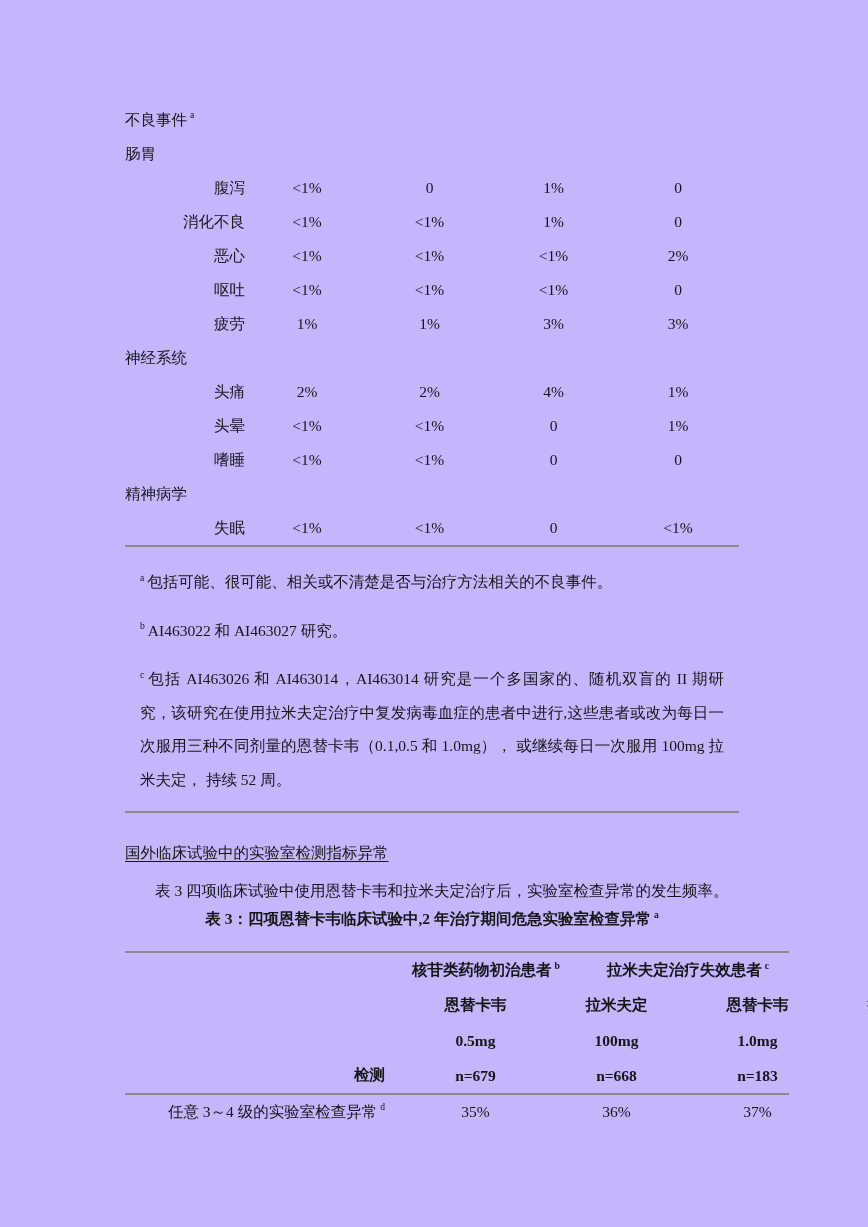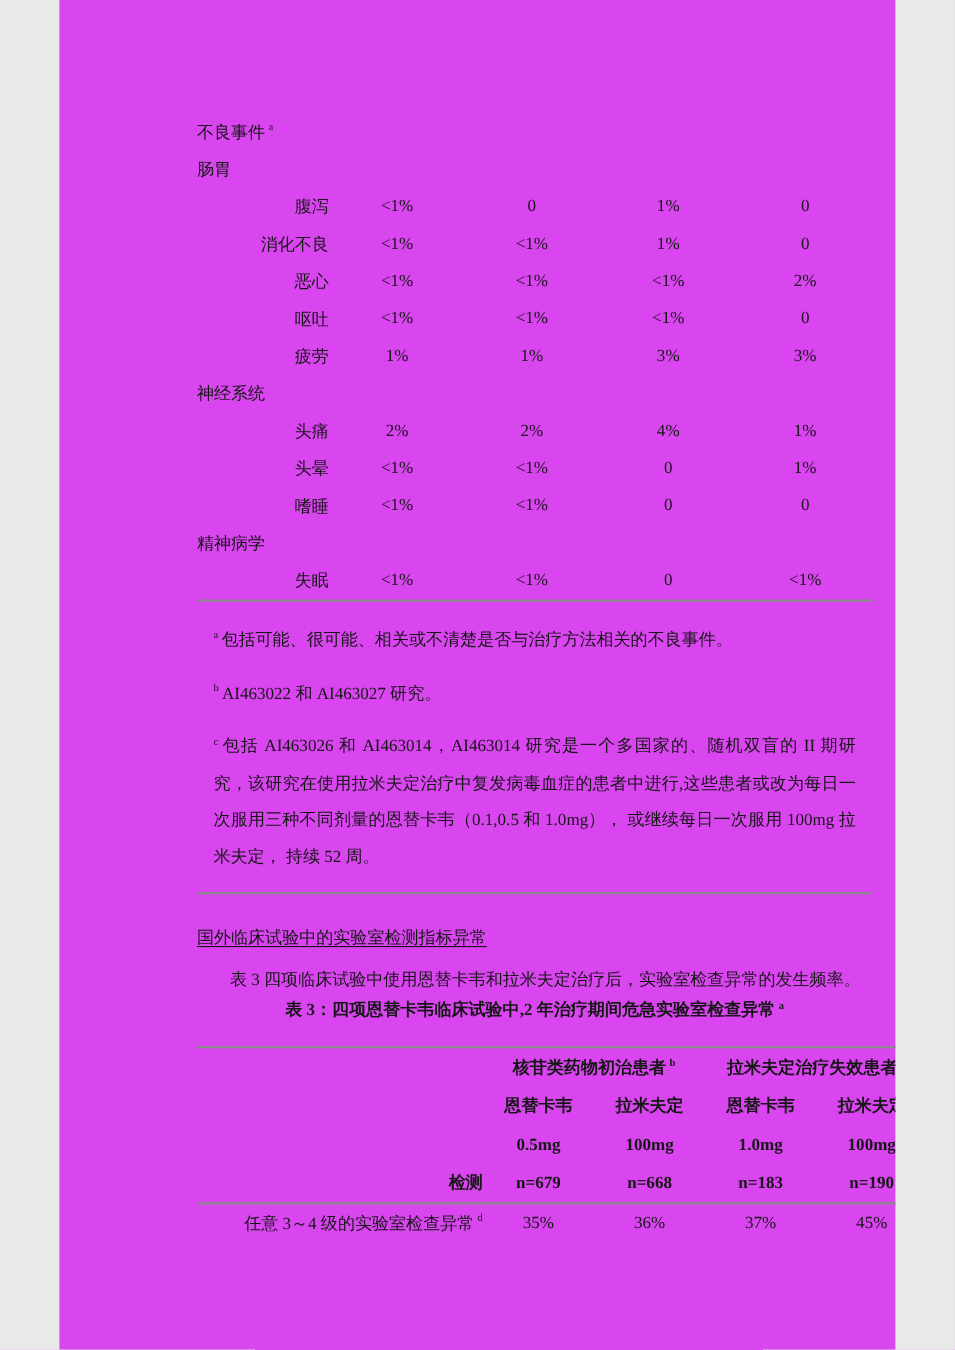--- a/index.html
+++ b/index.html
@@ -1,20 +1,20 @@
 <!DOCTYPE html>
 <html><head>
 <meta charset="utf-8">
 <style>
   html,body { margin:0; padding:0; background:#e9e9e9; }
   .page {
     position:relative;
-    width:760px; height:1227px;
+    width:868px; height:1227px;
     margin:0 auto;
-    background:#d946ef;
+    background:#c4b5fd;
     font-family:"Liberation Serif","DejaVu Serif",serif;
     color:#161616;
     font-size:15.5px;
     overflow:hidden;
   }
   .content { position:absolute; left:125px; top:0; width:664px; }
 
   sup { font-size:62%; vertical-align:super; line-height:0; }
   .hsup { margin-left:3px; }
 
@@ -44,21 +44,21 @@
   
   .t3-title { width:614px; margin-top:8px; text-align:center; font-weight:bold; line-height:20px; }
   .t3 { width:664px; margin-top:22px; border-top:2px solid #8a8a8a; }
   .t3-head { border-bottom:2px solid #8a8a8a; }
   .t3-grow {
     display:grid; grid-template-columns:260px 202px 202px;
     height:35px; align-items:center;
   }
   .t3-row {
     display:grid; grid-template-columns:260px 101px 101px 101px 101px;
-    height:35px; align-items:center;
+    height:35px; align-items:center;gap:40px;
   }
   .t3-row.data { height:34px; }
   .t3 .gc { text-align:center; }
   .t3 .v { text-align:center; }
   .t3 .lbl { text-align:right; }
   .b { font-weight:bold; }
 </style>
 </head>
 <body>
 

